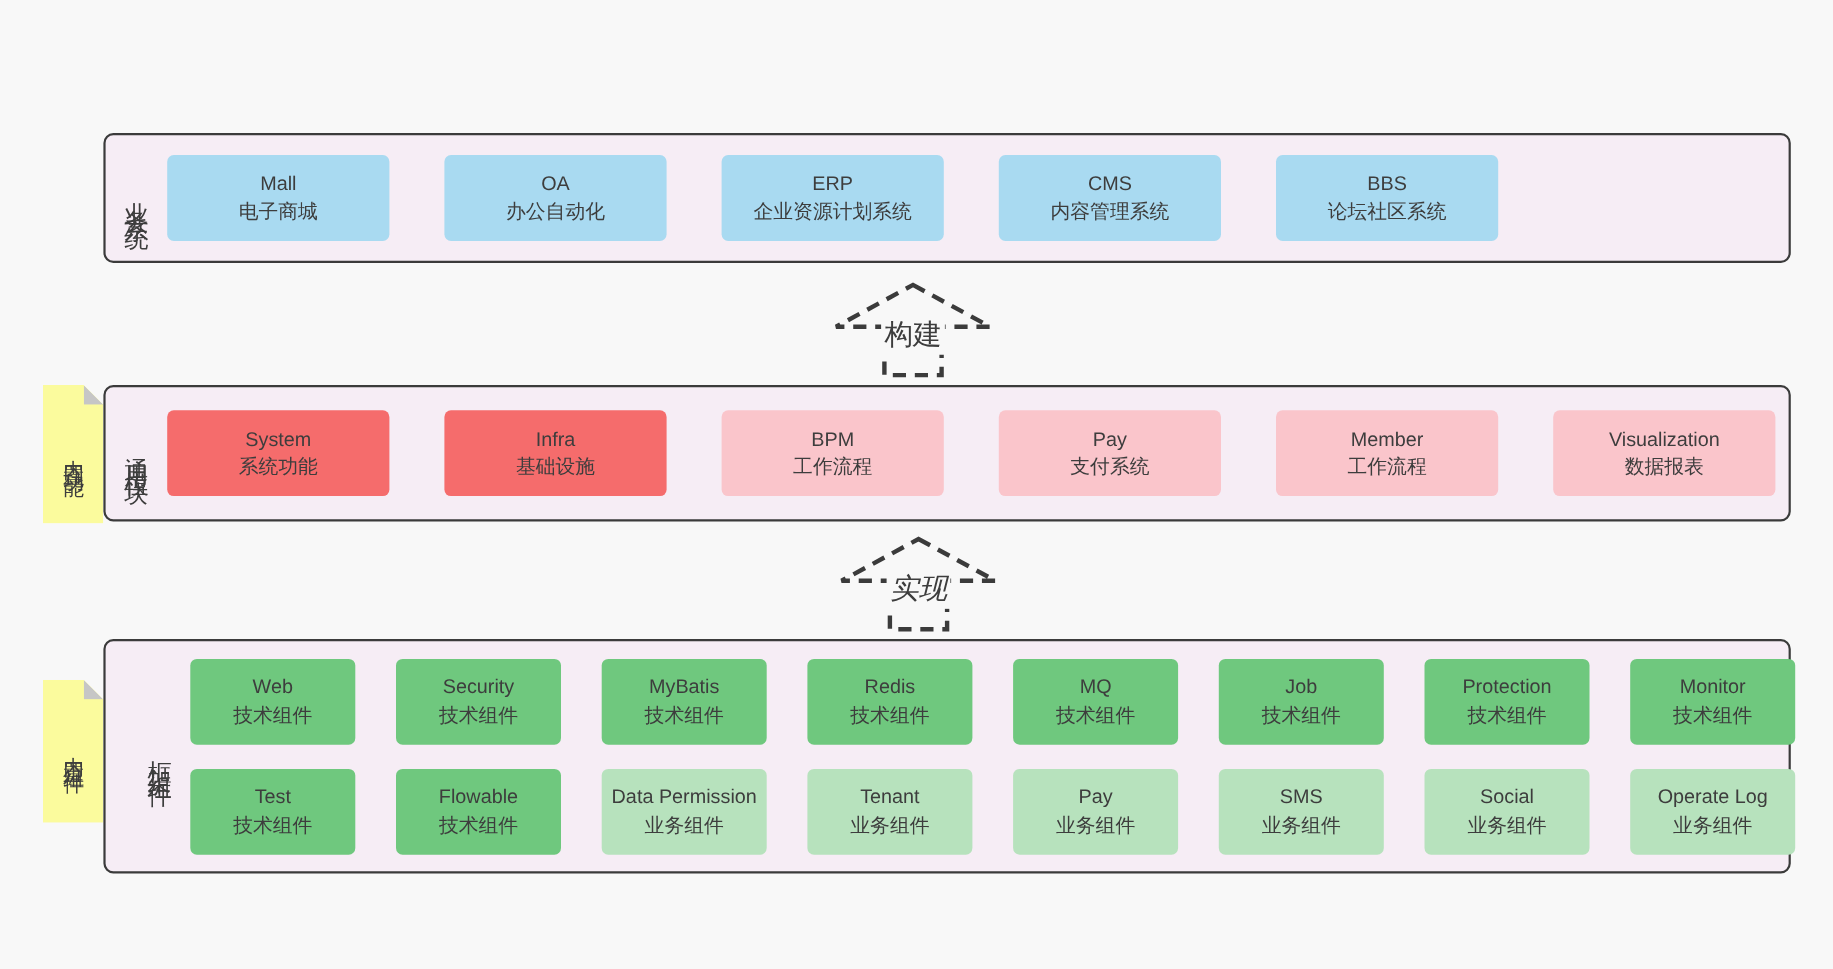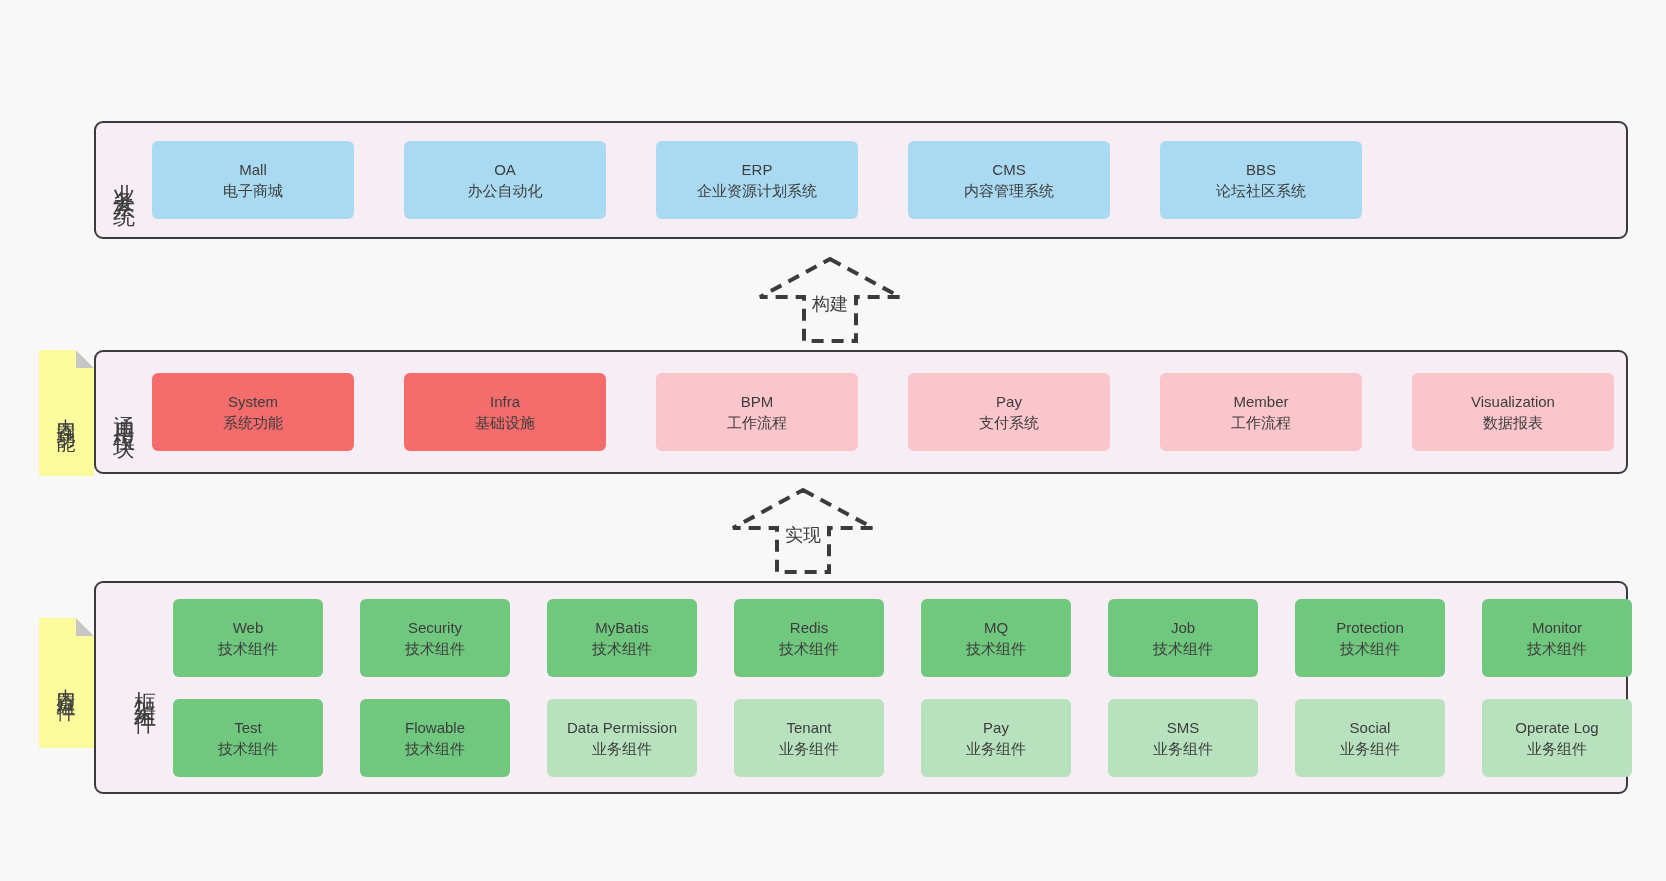--- a/index.html
+++ b/index.html
@@ -31,21 +31,21 @@
     font-size:22px;letter-spacing:7px;line-height:1;
     color:var(--text,#3d3d3d);white-space:nowrap;
   }
   .panel-content{flex:1;display:flex;align-items:center;gap:50px;}
   .panel-3 .panel-content{flex-direction:column;justify-content:center;align-items:flex-start;gap:22px;}
   .box-row{display:flex;gap:37px;}
   
   .box{
     box-sizing:border-box;height:78px;border-radius:6px;
     display:flex;flex-direction:column;align-items:center;justify-content:center;
-    text-align:center;font-size:15px;line-height:1.4;padding:2px 4px;
+    text-align:center;font-size:18px;line-height:1.4;padding:2px 4px;
     color:var(--text,#3d3d3d);
   }
   .panel-1 .box,.panel-2 .box{width:202px;flex:0 0 202px;}
   .panel-3 .box{width:150px;flex:0 0 150px;}
   .box.blue{background:var(--blue,#a9daf1);}
   .box.red{background:var(--red,#f56c6c);}
   .box.pink{background:var(--pink,#fac5cb);}
   .box.green{background:var(--green,#6fc87e);}
   .box.green-light{background:var(--green_light,#b7e2bd);}
   
@@ -63,30 +63,30 @@
   .note-mid{top:350px;height:126px;}
   .note-bottom{top:618px;height:130px;}
   .note-text{
     writing-mode:vertical-rl;text-orientation:upright;
     font-size:19px;letter-spacing:5px;line-height:1;white-space:nowrap;
     color:var(--text,#3d3d3d);
   }
   
   .arrow{position:absolute;width:150px;height:88px;}
   .arrow-1{left:755px;top:256px;}
-  .arrow-2{left:728px;top:487px;}
+  .arrow-2{left:760px;top:487px;font-style:italic;}
   .arrow svg{position:absolute;inset:0;}
   .arrow-path{
     fill:none;stroke:var(--panel_border,#3b3b3b);
     stroke-width:4;stroke-dasharray:12 8;
   }
   .arrow-label{
     position:absolute;left:50%;top:48px;transform:translate(-50%,-50%);
     background:var(--page_bg,#f8f8f8);padding:1px 3px;
-    font-size:18px;color:var(--text,#3d3d3d);white-space:nowrap;
+    font-size:26px;color:var(--text,#3d3d3d);white-space:nowrap;
   }
 </style>
 </head>
 <body>
 
 <div class="canvas">
 
   <div class="panel panel-1">
     <div class="panel-label-col">
       <span class="panel-label">业务系统</span>

